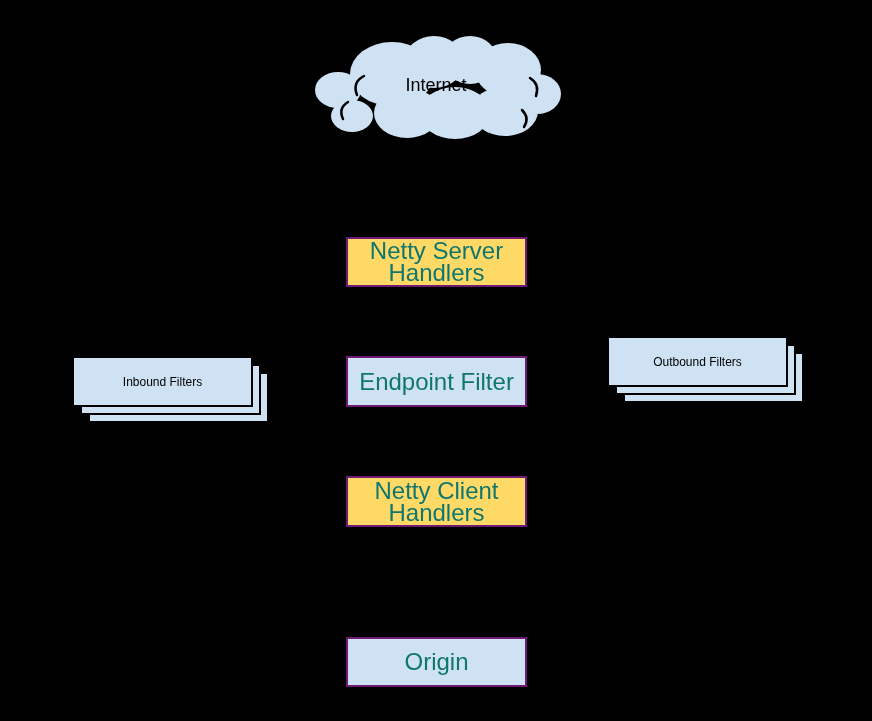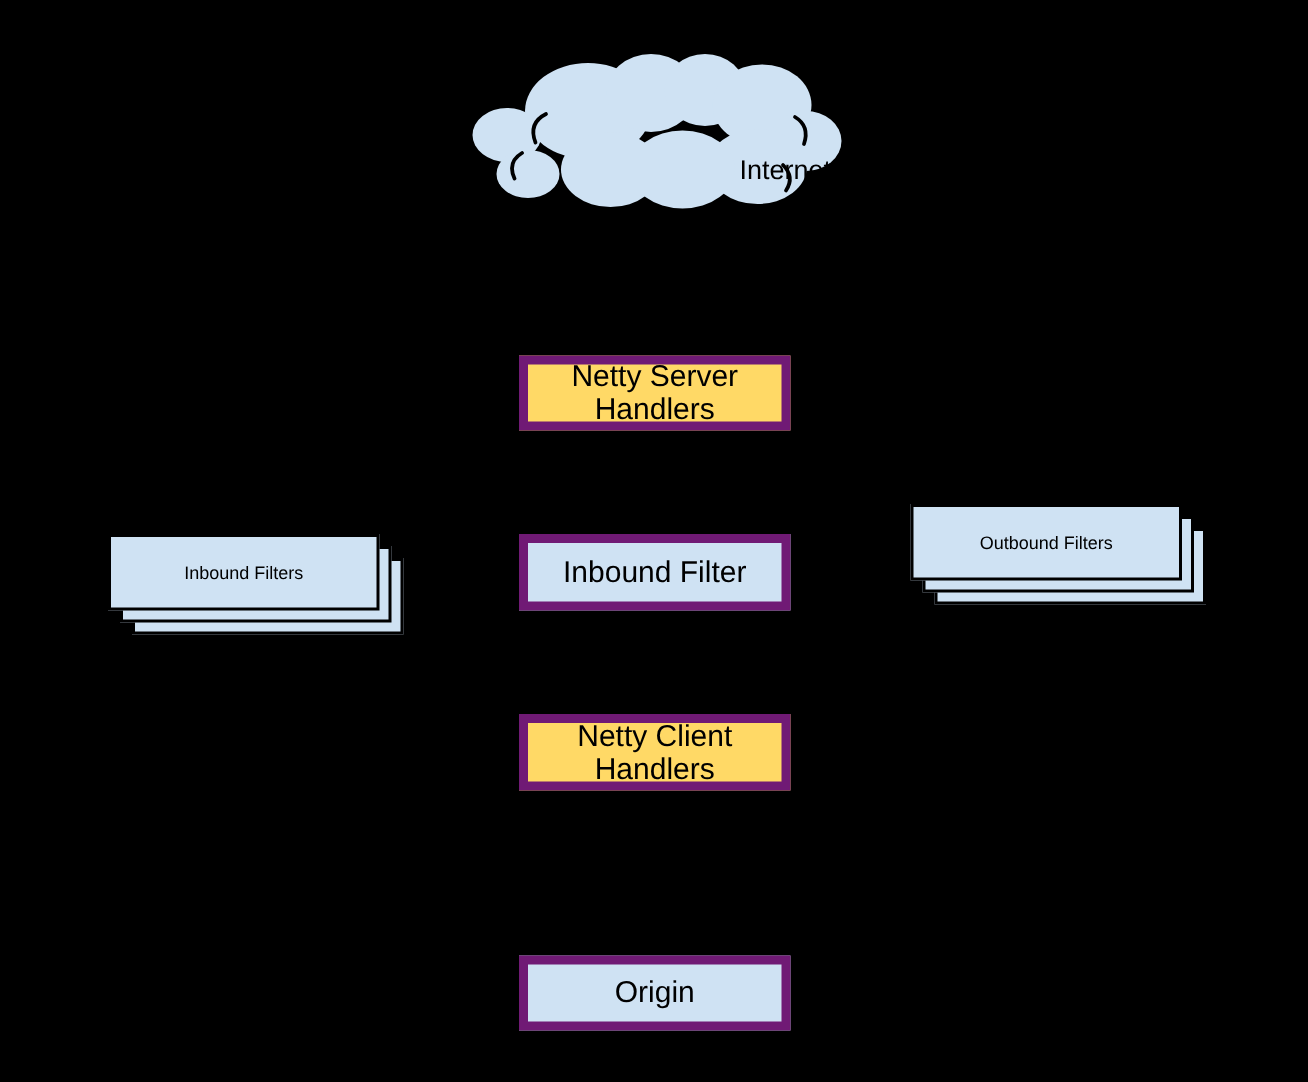--- a/index.html
+++ b/index.html
@@ -14,28 +14,28 @@
     background: #000000;
     overflow: hidden;
     font-family: "Liberation Sans", sans-serif;
     color: #000000;
   }
 
   
   .node {
     position: absolute;
     box-sizing: border-box;
-    border: 6px solid #701a75;
+    border: 2px solid #701a75;
     display: flex;
     align-items: center;
     justify-content: center;
     text-align: center;
-    font-size: 20px;
+    font-size: 24px;
     line-height: 22px;
-    color: #000000;
+    color: #0f766e;
   }
   .node .label { display: inline-block; }
   .label.narrow { max-width: 160px; }
 
   
   #netty-server-handlers { left: 346px; top: 237px; width: 181px; height: 50px; background: #ffd966; }
   #endpoint-filter       { left: 346px; top: 356px; width: 181px; height: 51px; background: #cfe2f3; }
   #netty-client-handlers { left: 346px; top: 476px; width: 181px; height: 51px; background: #ffd966; }
   #origin                { left: 346px; top: 637px; width: 181px; height: 50px; background: #cfe2f3; }
 
@@ -63,24 +63,23 @@
     line-height: 22px;
   }
 
   
   #internet-cloud { position: absolute; left: 312px; top: 30px; width: 252px; height: 112px; }
   #internet-cloud svg { display: block; }
   #internet-label {
     position: absolute;
     left: 16px; right: 0;
     top: 45px;
-    text-align: right;
+    text-align: center;
     font-size: 18px;
     transform: translateX(-10px);
-    margin-top: 28px;
   }
 </style>
 </head>
 <body>
 
 <div id="stage" style="background: rgb(0, 0, 0);">
 
   <div id="internet-cloud">
     <svg viewBox="0 0 252 112" width="252" height="112">
       <g stroke-width="5" fill="#cfe2f3" stroke="#000000">
@@ -123,21 +122,21 @@
 
   <div id="inbound-filters-stack" class="stack">
     <div class="layer l3" style="background: rgb(207, 226, 243);"></div>
     <div class="layer l2" style="background: rgb(207, 226, 243);"></div>
     <div class="layer front" style="background: rgb(207, 226, 243);">
       <span class="label">Inbound Filters</span>
     </div>
   </div>
 
   <div id="endpoint-filter" class="node" style="background: rgb(207, 226, 243);">
-    <span class="label">Inbound Filter</span>
+    <span class="label">Endpoint Filter</span>
   </div>
 
   <div id="outbound-filters-stack" class="stack">
     <div class="layer l3" style="background: rgb(207, 226, 243);"></div>
     <div class="layer l2" style="background: rgb(207, 226, 243);"></div>
     <div class="layer front" style="background: rgb(207, 226, 243);">
       <span class="label">Outbound Filters</span>
     </div>
   </div>
 

